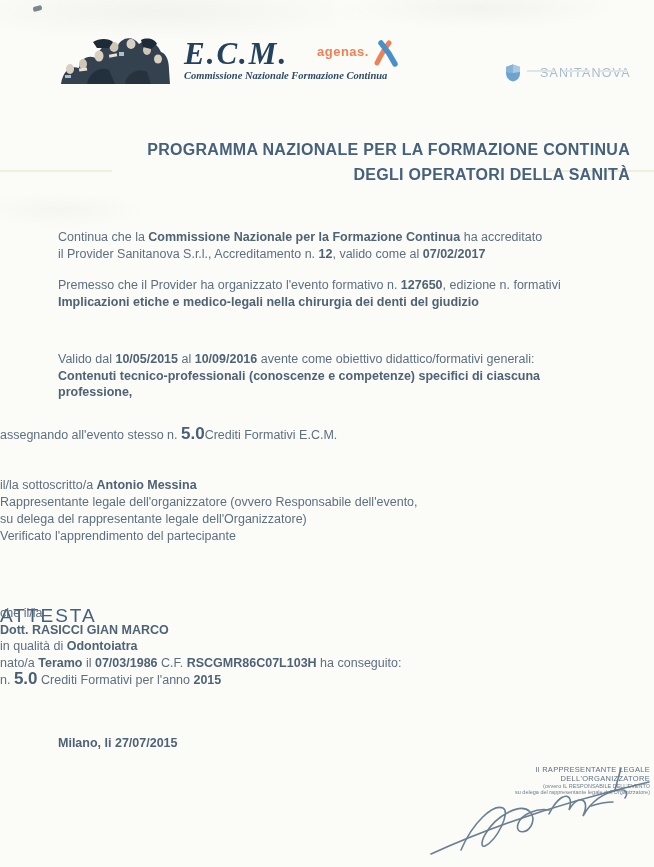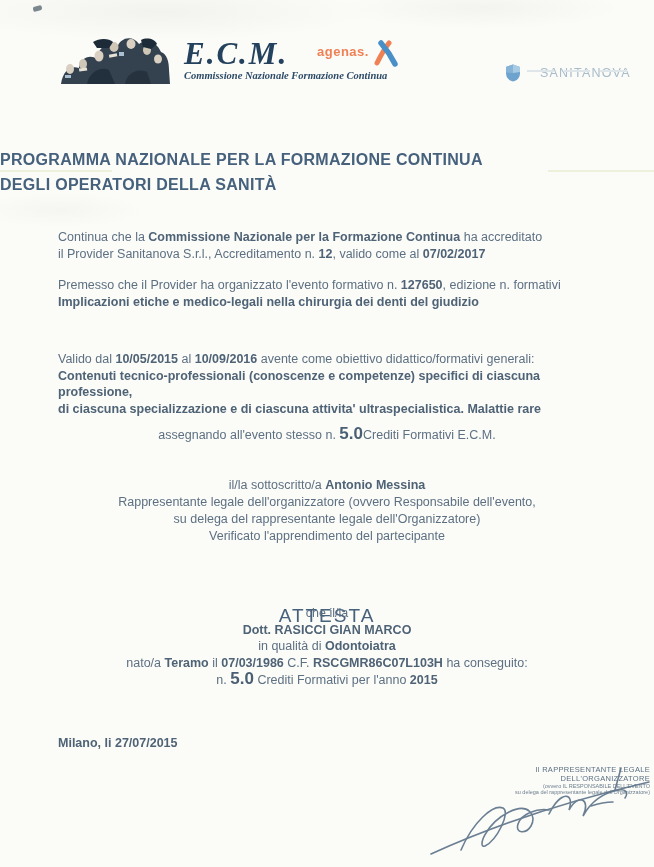--- a/index.html
+++ b/index.html
@@ -27,28 +27,28 @@
   .sanitanova{left:505px;top:64px;display:flex;align-items:center;gap:19px;}
   .sanitanova-label{font-size:12.5px;letter-spacing:1.2px;color:#a9bcca;}
   .sanitanova-tagline{position:absolute;left:527px;top:70px;width:100px;height:2px;display:flex;gap:10px;}
   .sanitanova-tagline span{flex:1;height:2px;background:#dfe6ea;}
   .corner-mark{left:33px;top:6px;width:9px;height:5px;background:#5a6a74;border-radius:2px;transform:rotate(-15deg);opacity:.8;}
   
   .scanline{top:170px;height:2px;background:#eef0da;}
   .scanline.l{left:0;width:112px;}
   .scanline.r{left:548px;width:106px;}
   
-  .doc-title{left:0;top:147px;width:630px;text-align:left;font-weight:bold;
+  .doc-title{left:0;top:137px;width:630px;text-align:right;font-weight:bold;
     font-size:16px;line-height:25px;color:#46617c;letter-spacing:0.3px;}
   
   .para{left:58px;width:545px;font-size:12.5px;line-height:16.5px;}
   .p1{top:229px;}
   .p2{top:277px;}
   .p3{top:351px;}
-  .center{left:0;width:654px;text-align:center;}
+  .center{left:0;width:654px;}
   .credits{top:424px;font-size:12.5px;}
   .sott{top:477px;font-size:12.5px;line-height:17px;}
   .attesta{top:558px;font-size:19px;letter-spacing:2px;color:#46617c;margin-top:47px;}
   .att{top:605px;font-size:12.5px;line-height:16.5px;}
   .place-date{left:58px;top:736px;font-size:12.5px;font-weight:bold;color:#4f6376;}
   
   .sig-block{left:442px;top:766px;width:208px;text-align:right;color:#5c7082;}
   .sig-l1,.sig-l2{font-size:7.5px;line-height:8.5px;letter-spacing:0.3px;}
   .sig-l3,.sig-l4{font-size:5.5px;line-height:6px;color:#6d7f8e;}
   .sig-svg{left:425px;top:762px;}
@@ -124,21 +124,20 @@
   </div>
 
   <div class="abs para p2">
     <div><span>Premesso che il Provider ha organizzato l'evento formativo n. </span><span class="b">127650</span><span>, edizione n.  formativi</span></div>
     <div><span class="b">Implicazioni etiche e medico-legali nella chirurgia dei denti del giudizio</span></div>
   </div>
 
   <div class="abs para p3">
     <div><span>Valido dal </span><span class="b">10/05/2015</span><span> al </span><span class="b">10/09/2016</span><span> avente come obiettivo didattico/formativi generali:</span></div>
     <div><span class="b">Contenuti tecnico-professionali (conoscenze e competenze) specifici di ciascuna professione,</span></div>
-    <div><span class="b">di ciascuna specializzazione e di ciascuna attivita' ultraspecialistica. Malattie rare</span></div>
   </div>
 
   <div class="abs center credits"><span>assegnando all'evento stesso n. </span><span class="big">5.0</span><span>Crediti Formativi E.C.M.</span></div>
 
   <div class="abs center sott">
     <div><span>il/la sottoscritto/a </span><span class="b">Antonio Messina</span></div>
     <div><span>Rappresentante legale dell'organizzatore (ovvero Responsabile dell'evento,</span></div>
     <div><span>su delega del rappresentante legale dell'Organizzatore)</span></div>
     <div><span>Verificato l'apprendimento del partecipante</span></div>
   </div>

